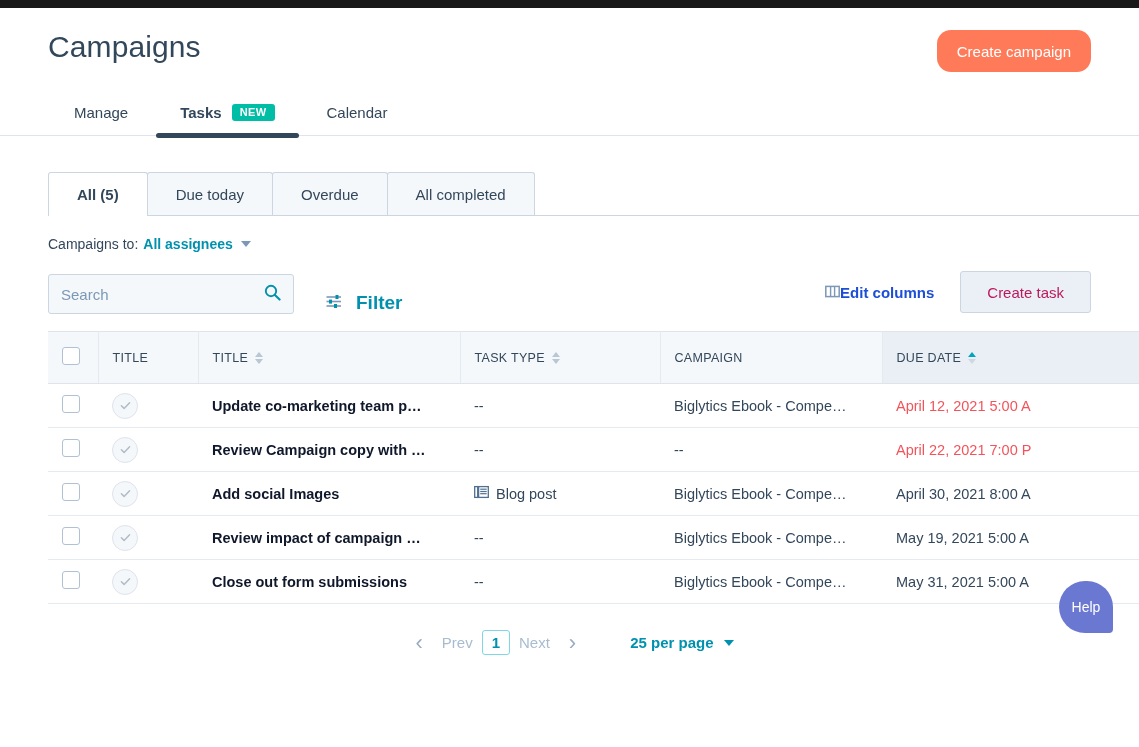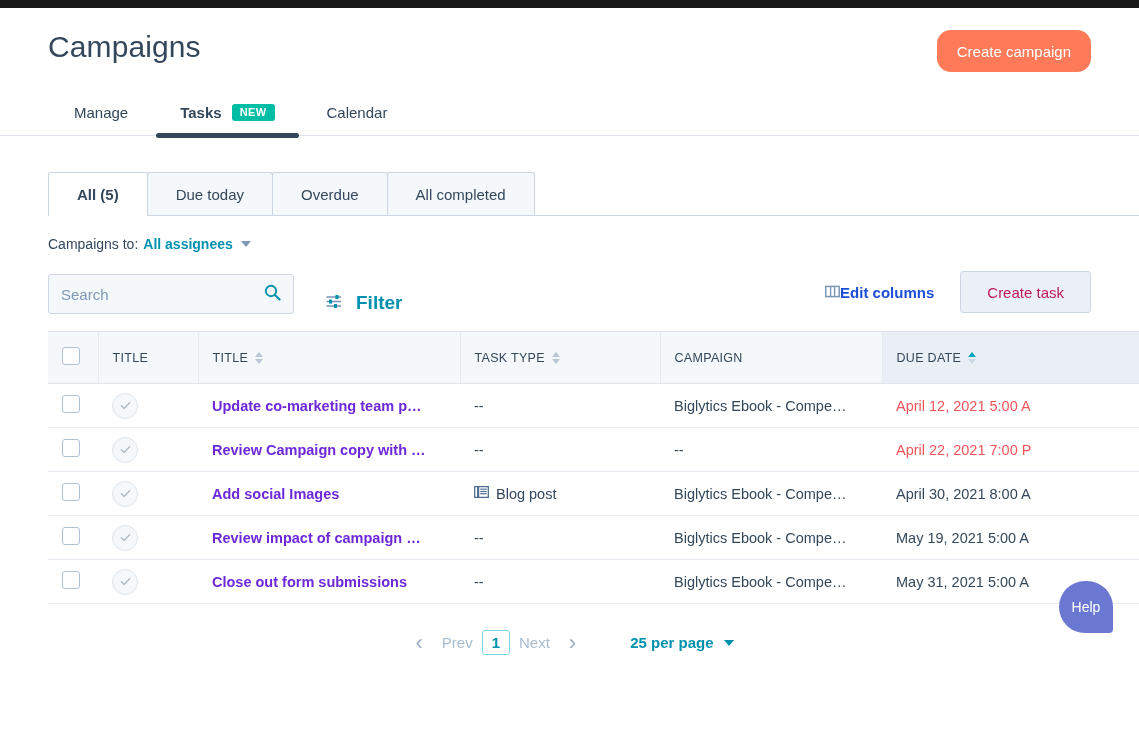--- a/index.html
+++ b/index.html
@@ -313,21 +313,21 @@
     border-radius: 50%;
     border: 1px solid #dfe3eb;
     background: #f5f8fa;
     display: flex;
     align-items: center;
     justify-content: center;
     cursor: pointer;
   }
 
   .task-title-link {
-    color: #6d28d9;
+    color: #0f172a;
     font-weight: bold;
     cursor: pointer;
     text-decoration: none;
   }
 
   .dim { color: #33475b; }
   .overdue { color: #f2545b; }
 
   .type-cell { display: flex; align-items: flex-end; gap: 7px; }
 

